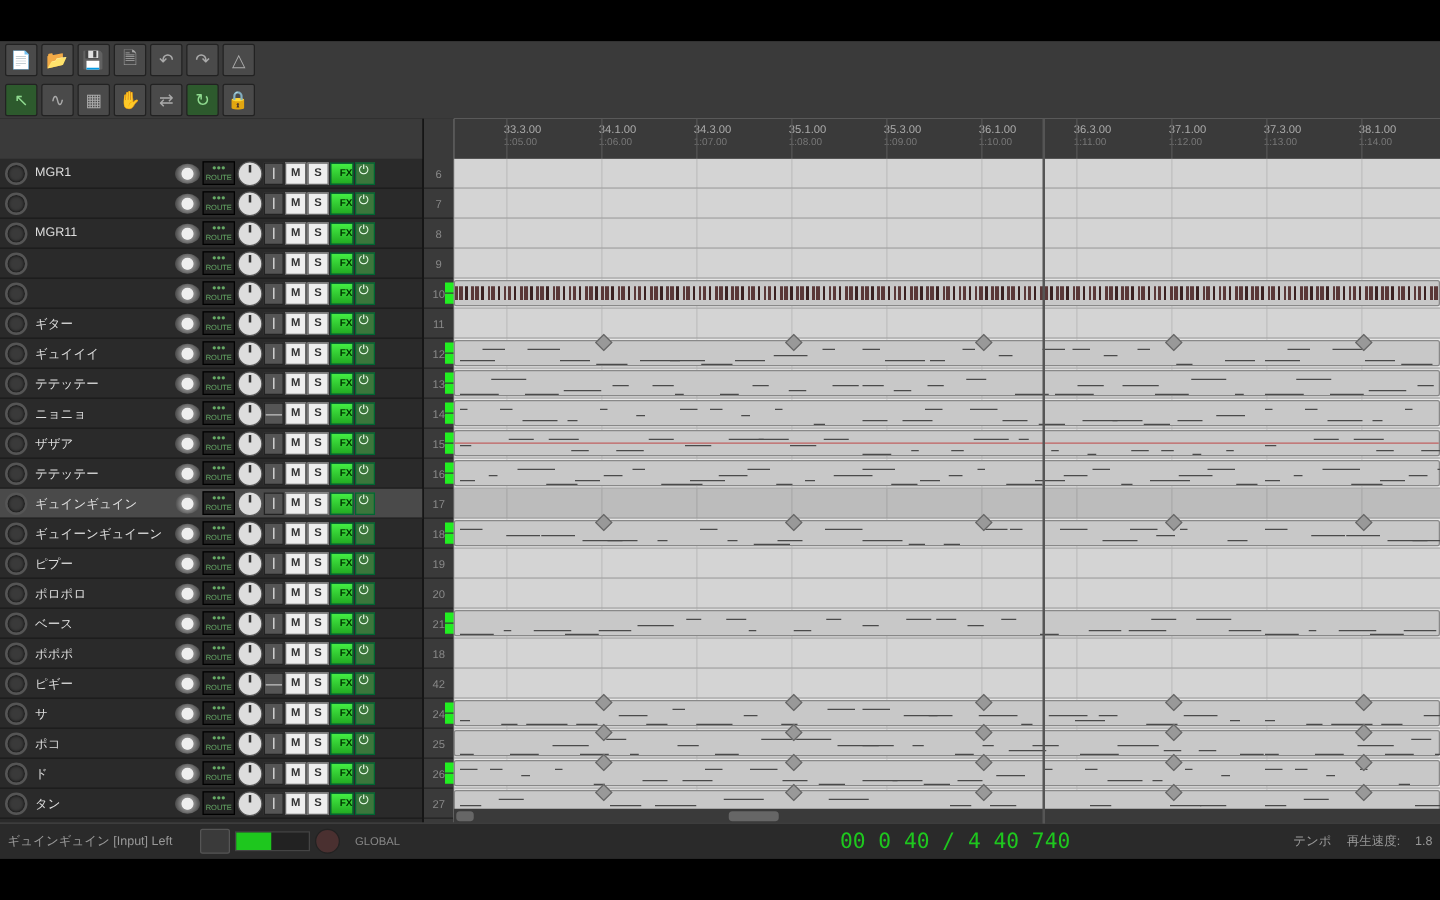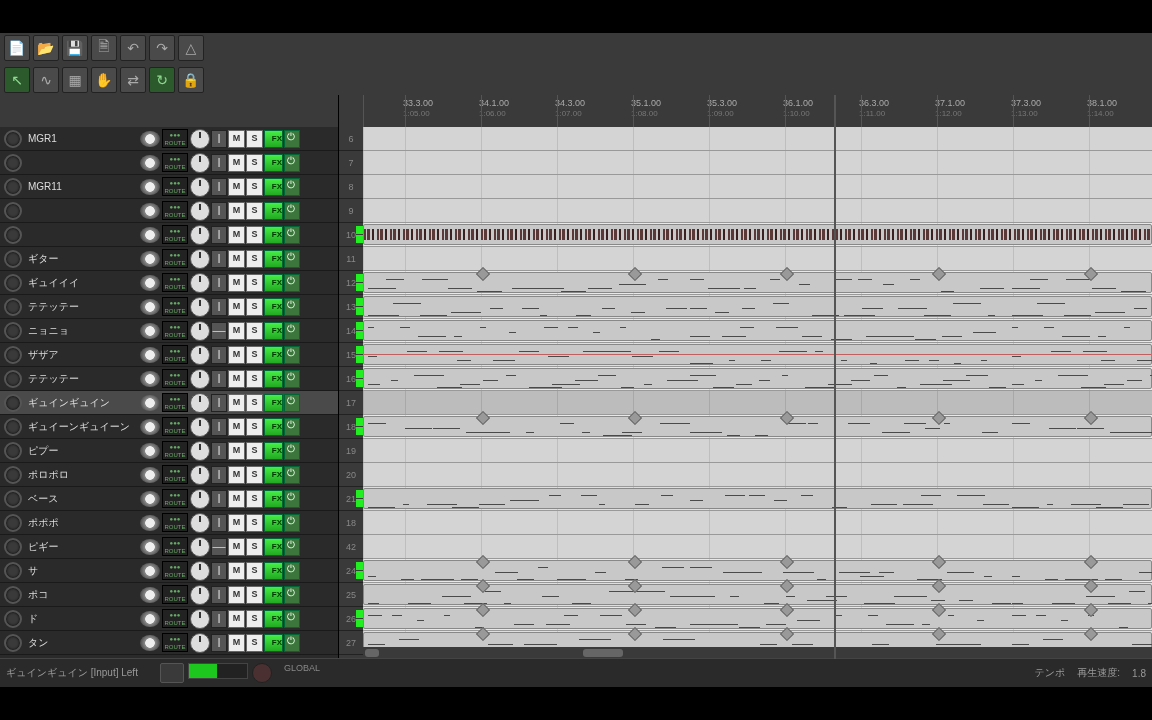--- a/index.html
+++ b/index.html
@@ -50,21 +50,21 @@
 .redline{position:absolute;left:0;right:0;height:1px;background:#c06060}
 .cursor{position:absolute;top:0;bottom:0;width:2px;background:#555;z-index:10}
 .grid{position:absolute;top:0;bottom:0;width:1px;background:rgba(0,0,0,.1)}
 .diamond{position:absolute;top:-4px;width:8px;height:8px;background:#999;border:1px solid #666;transform:rotate(45deg)}
 .hscroll{position:absolute;left:0;right:0;bottom:0;height:12px;background:#3a3a3a;display:flex;align-items:center}
 .hthumb{position:absolute;left:2px;height:8px;width:14px;background:#666;border-radius:3px}
 .hthumb.c{left:220px;width:40px}
 
 .status{position:absolute;left:0;right:0;bottom:0;height:28px;background:#2a2a2a;border-top:1px solid #444;display:flex;align-items:center;padding:0 6px;font-size:10px;color:#999;gap:12px}
 .bigtime{color:#1ec71e;font-size:17px;font-family:monospace;margin-left:340px}
-.play-cluster{display:flex;align-items:flex-start;gap:4px;margin-left:10px}
+.play-cluster{display:flex;align-items:center;gap:4px;margin-left:10px}
 .pbtn{width:22px;height:18px;background:#3a3a3a;border:1px solid #555;border-radius:2px}
 .pbar{width:58px;height:14px;background:#222;position:relative;border:1px solid #444}
 .pbar::after{content:"";position:absolute;left:0;top:0;bottom:0;width:28px;background:#1ec71e}
 .circ{width:18px;height:18px;border-radius:50%;background:#4a3030;border:1px solid #222}
 </style>
 </head>
 <body>
 
 <div class="app">
   <div class="toolbar">
@@ -1150,17 +1150,18 @@
     </div>
   </div>
   <div class="status">
     <span>ギュインギュイン [Input] Left</span>
     <div class="play-cluster">
       <div class="pbtn"></div>
       <div class="pbar"></div>
       <div class="circ"></div>
       <span style="color:#888;font-size:9px;margin-left:8px">GLOBAL</span>
     </div>
+    <span class="bigtime">00 0 40 / 4 40 740</span>
     <span style="margin-left:auto">テンポ</span>
     <span>再生速度:</span>
     <span>1.8</span>
   </div>
 </div>
 
 </body></html>

